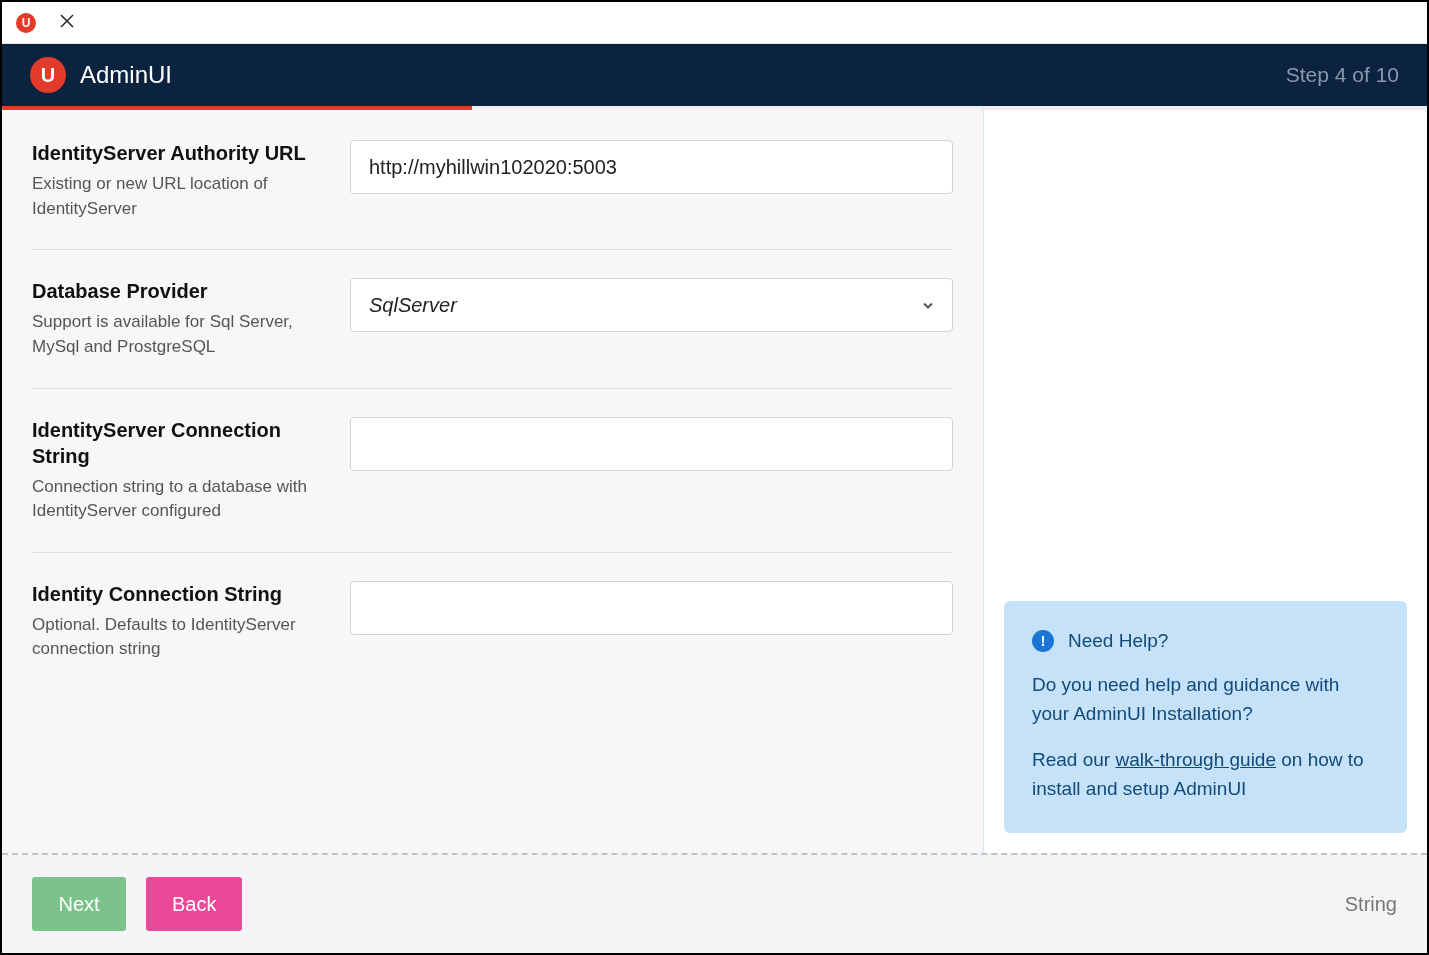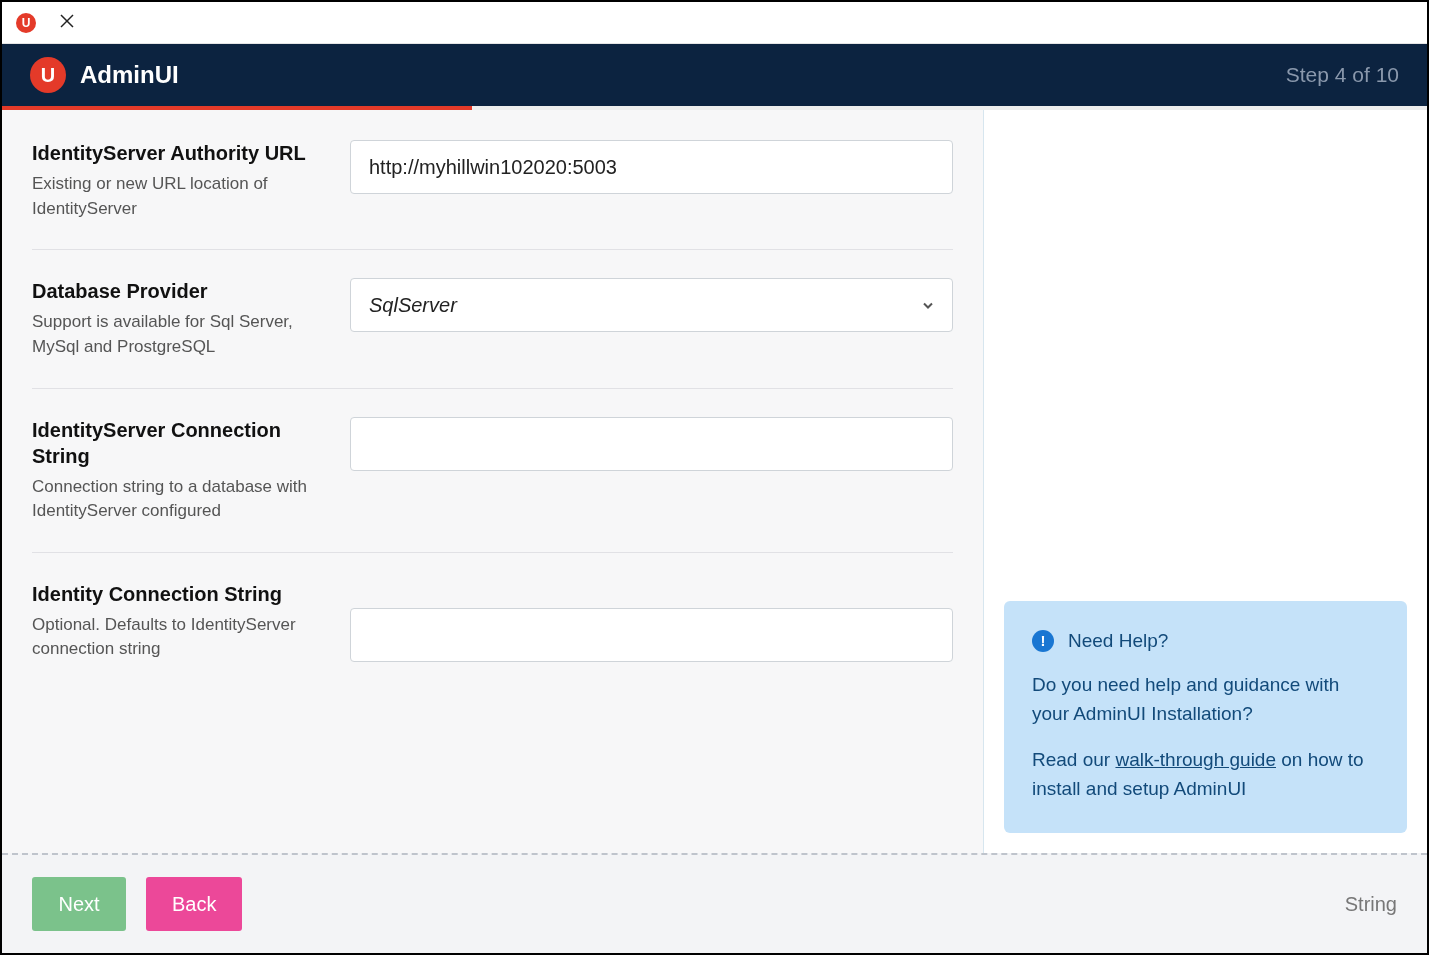--- a/index.html
+++ b/index.html
@@ -41,21 +41,21 @@
     background: #0c2340;
     display:flex; align-items:center;
     padding: 0 28px;
     color:#fff;
   }
   .brandbar .logo {
     width: 36px; height:36px; border-radius:50%;
     background:#e43a29; display:flex; align-items:center; justify-content:center;
     color:#fff; font-weight:bold; font-size:20px; margin-right:14px;
   }
-  .brandbar .brandtitle { font-size:24px; font-weight:700; flex:1; }
+  .brandbar .brandtitle { font-size:24px; font-weight:400; flex:1; }
   .brandbar .stepinfo { font-size:21px; color:#8a98ac; }
 
   
   .progress {
     height: 4px; background:#eee; position:relative;
   }
   .progress .fill { position:absolute; left:0; top:0; height:100%; background:#e43a29; }
 
   
   .main {
@@ -82,21 +82,21 @@
     width:22px; height:22px; border-radius:50%; background:#1976d2;
     color:#fff; font-size:15px; font-weight:bold;
     display:flex; align-items:center; justify-content:center;
   }
   .helpbox a { color:#124a7a; text-decoration:underline; }
 
   .formrow {
     display:flex; gap:28px; padding: 0 0 28px 0;
     border-bottom:1px solid #e1e1e5; margin-bottom:28px;
   }
-  .formrow:last-of-type { border-bottom:none;align-items:flex-end; }
+  .formrow:last-of-type { border-bottom:none; }
   .formrow .labelcol { width: 290px; }
   .formrow .labelcol .lbl { font-size:20px; font-weight:700; color:#111; margin-bottom:6px; line-height:1.3;}
   .formrow .labelcol .desc { font-size:17px; color:#555; line-height:1.45; }
   .formrow .inputcol { flex:1; }
   .formrow input[type=text], .formrow .select {
     width:100%; height:54px; font-size:20px; padding:0 18px;
     border:1px solid #cfd4d9; border-radius:4px; background:#fff; color:#222;
     font-family:inherit;
   }
   .formrow .select { display:flex; align-items:center; cursor:pointer; position:relative;font-style:italic;}

